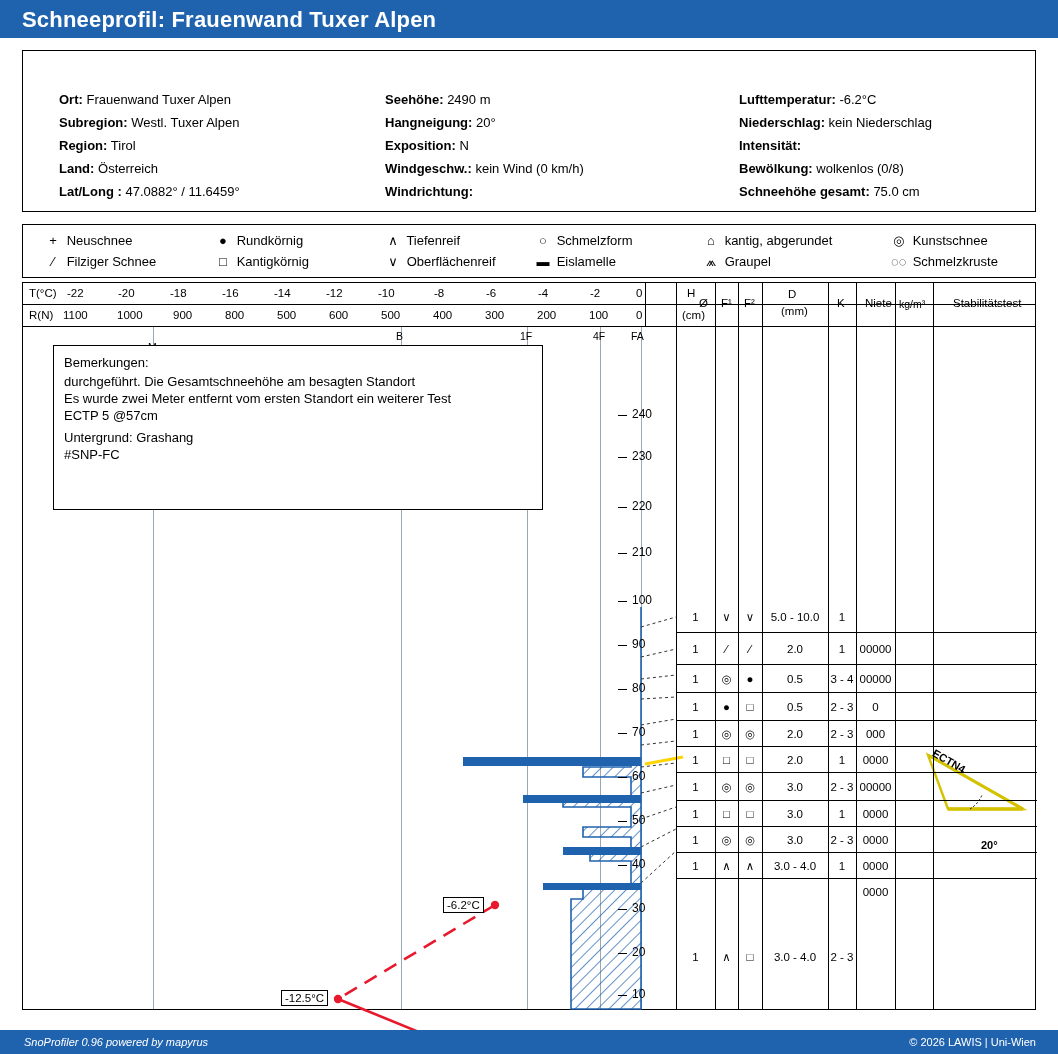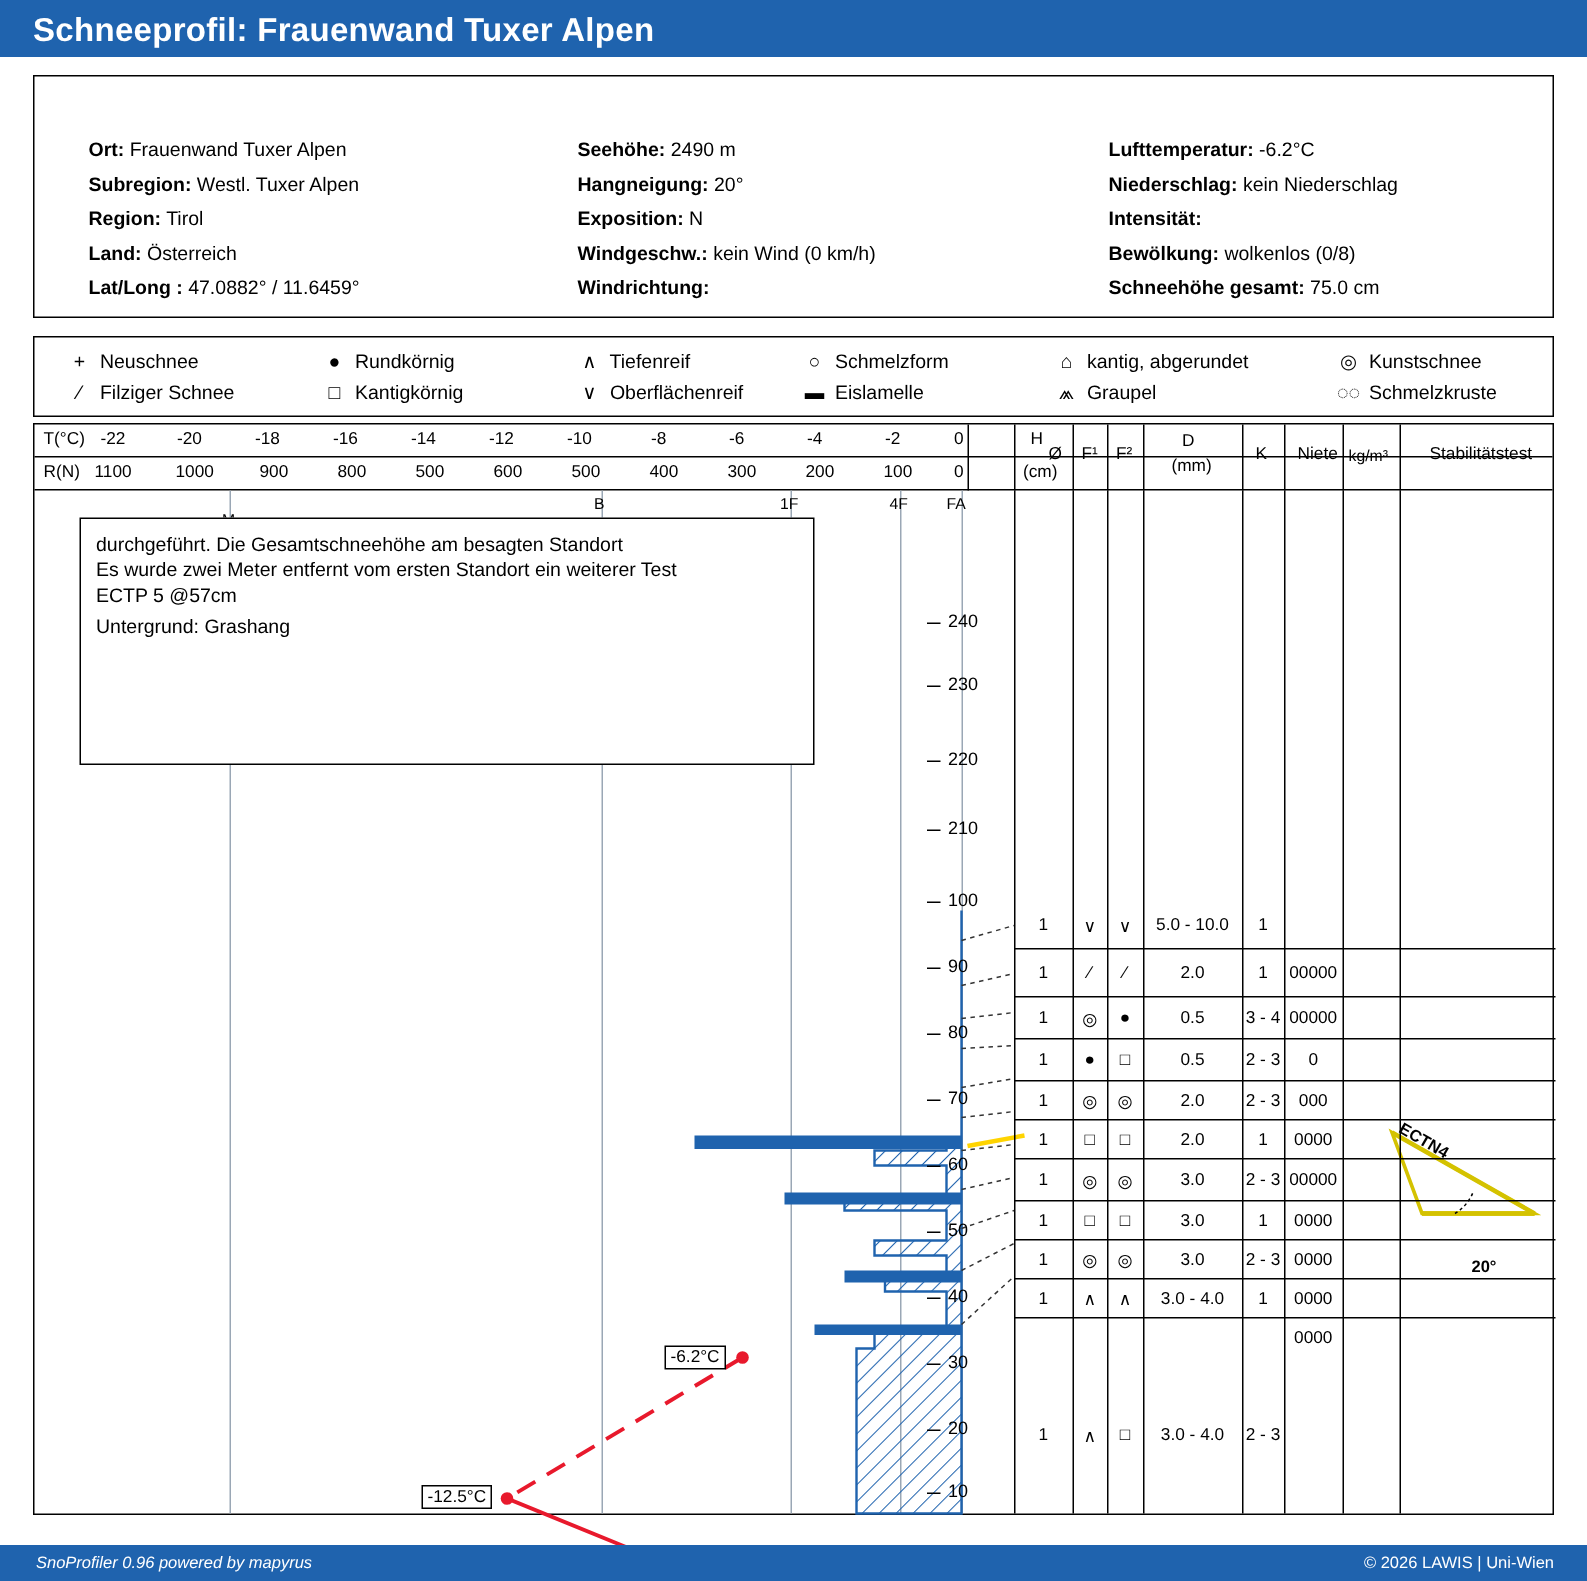--- a/index.html
+++ b/index.html
@@ -201,24 +201,26 @@
     <div class="gridline" style="left:577px;"></div>
     <div class="gridline" style="left:618px;"></div>
 
     <div class="hardness-lab" style="left:125px; top:14px;">M</div>
     <div class="hardness-lab" style="left:373px; top:3px;">B</div>
     <div class="hardness-lab" style="left:497px; top:3px;">1F</div>
     <div class="hardness-lab" style="left:570px; top:3px;">4F</div>
     <div class="hardness-lab" style="left:608px; top:3px;">FA</div>
 
     <div class="remark">
+      <div style="margin-bottom:2px;">Bemerkungen:</div>
       <div>durchgeführt. Die Gesamtschneehöhe am besagten Standort</div>
       <div>Es wurde zwei Meter entfernt vom ersten Standort ein weiterer Test</div>
       <div>ECTP 5 @57cm</div>
       <div style="margin-top:4px;">Untergrund: Grashang</div>
+      <div>#SNP-FC</div>
     </div>
 
     <svg class="overlay" viewBox="0 0 1014 682">
       <defs>
         <pattern id="hatch" width="8" height="8" patternTransform="rotate(45)" patternUnits="userSpaceOnUse">
           <line x1="0" y1="0" x2="0" y2="8" stroke="#1F63AE" stroke-width="1.4"></line>
         </pattern>
       </defs>
 
       <g>

